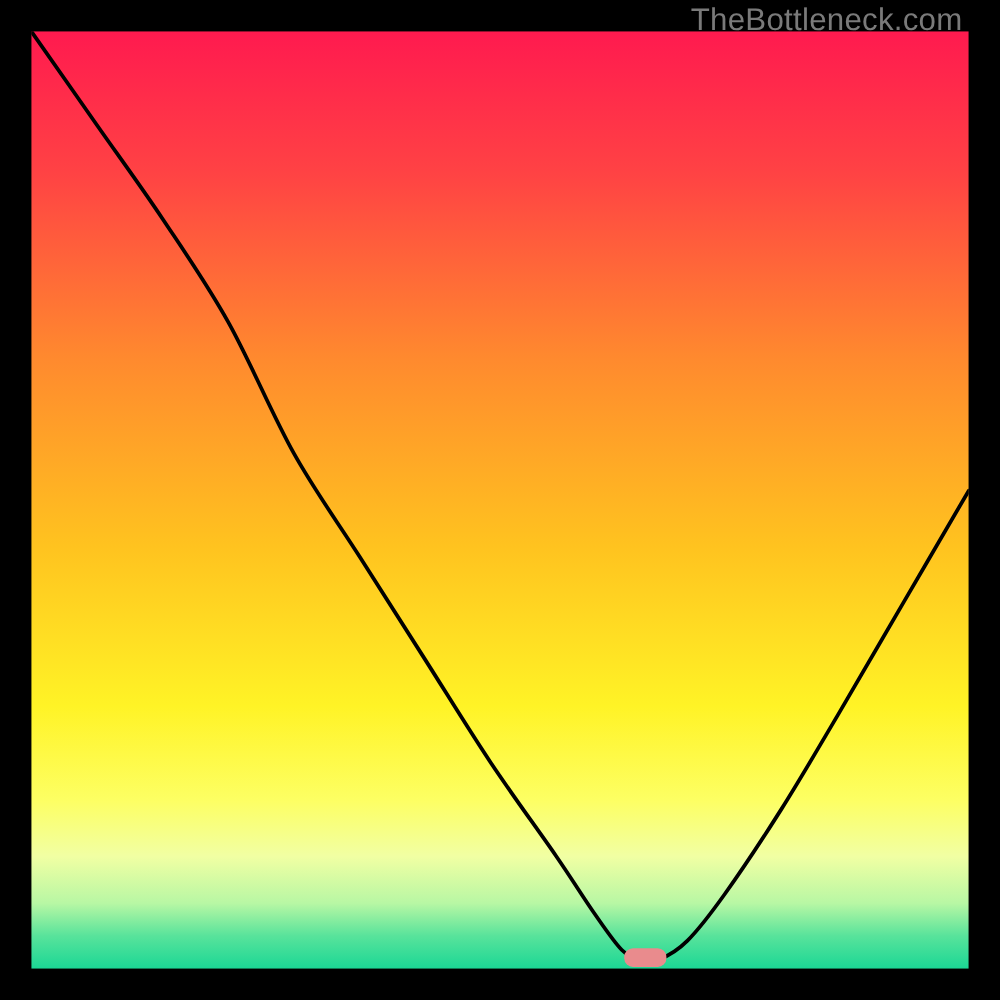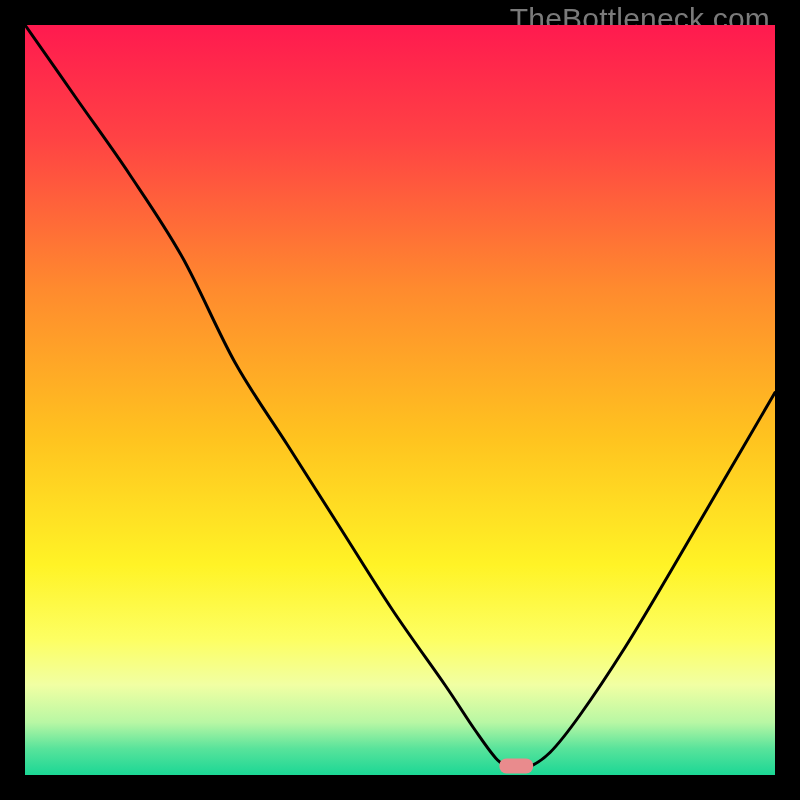--- a/index.html
+++ b/index.html
@@ -23,21 +23,21 @@
     left: 0;
     top: 0;
     width: 750px;
     height: 750px;
   }
   .watermark {
     position: absolute;
     top: 2px;
     right: 30px;
     font-family: Arial, Helvetica, sans-serif;
-    font-size: 30px;
+    font-size: 25px;
     font-weight: 500;
     color: #7a7a7a;
     letter-spacing: 0.2px;
   }
   svg {
     display: block;
   }
 </style>
 </head>
 <body>

